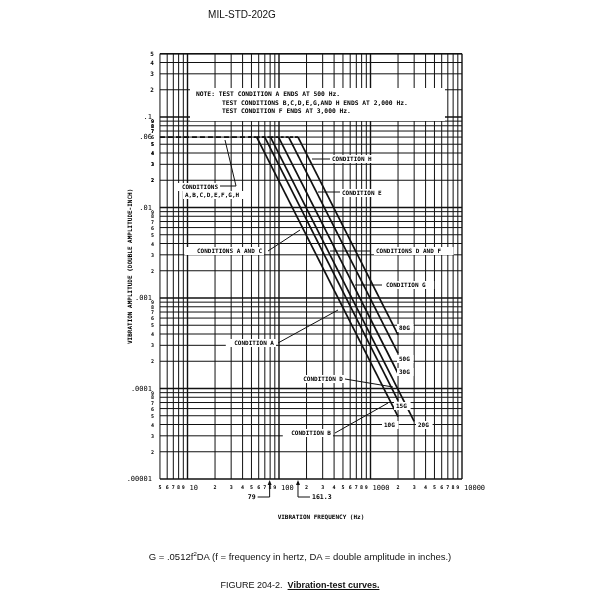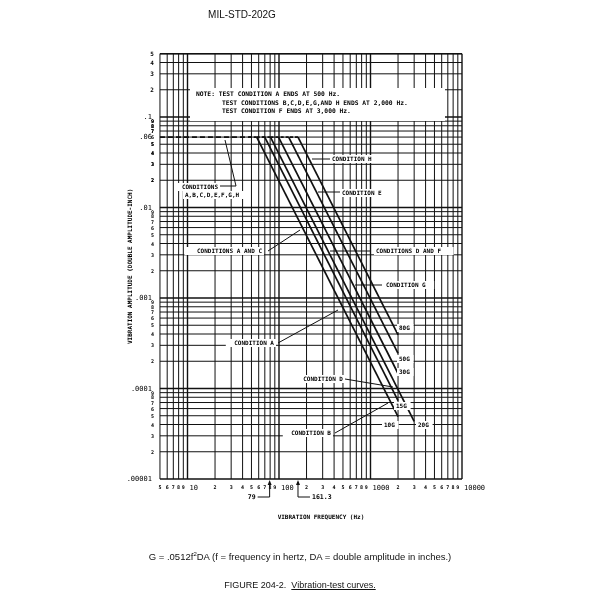--- a/index.html
+++ b/index.html
@@ -1,21 +1,21 @@
 <!DOCTYPE html>
 <html><head>
 <meta charset="utf-8">
 <style>
   html, body { margin:0; padding:0; background:#ffffff; }
   body { width:600px; height:600px; position:relative; overflow:hidden; font-family:"Liberation Sans", sans-serif; color:#111; }
   .header { position:absolute; top:9px; left:0; width:484px; text-align:center; font-size:10px; }
   svg { position:absolute; left:0; top:0; }
   .formula { position:absolute; top:551px; left:0; width:600px; text-align:center; font-size:9.5px; }
   .caption { position:absolute; top:580px; left:0; width:600px; text-align:center; font-size:9px; }
-  .caption u { text-decoration:underline; }
+  .caption u { text-decoration:underline;font-weight:bold; }
 </style>
 </head>
 <body>
 
 <div class="header">MIL-STD-202G</div>
 
 <svg id="chart" width="600" height="600" viewBox="0 0 600 600">
     <line x1="159.95575539674573" y1="53.7432146075903" x2="159.95575539674573" y2="479" stroke="#111" stroke-width="1"></line>
     <line x1="167.20083941010338" y1="53.7432146075903" x2="167.20083941010338" y2="479" stroke="#111" stroke-width="1"></line>
     <line x1="173.32647066130448" y1="53.7432146075903" x2="173.32647066130448" y2="479" stroke="#111" stroke-width="1"></line>

